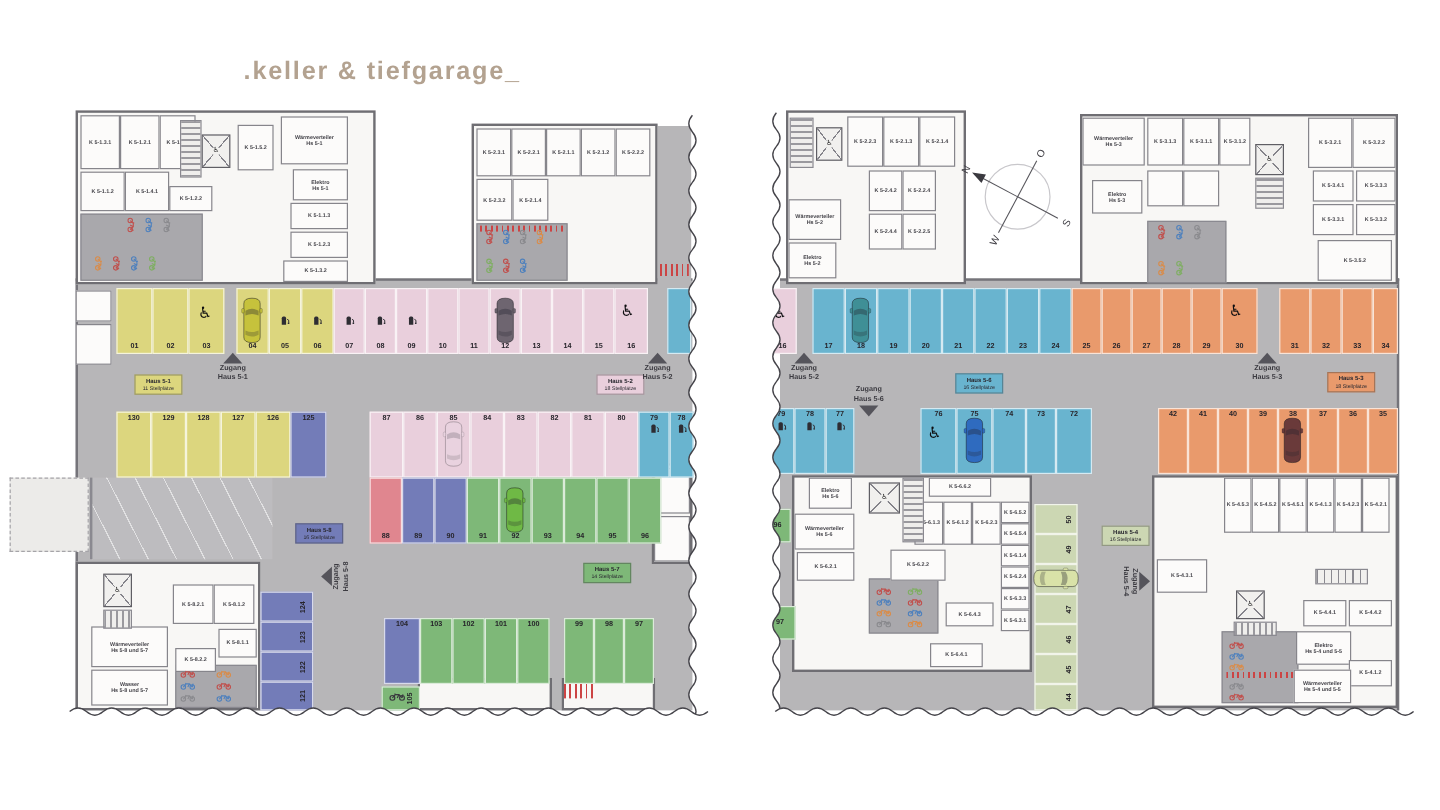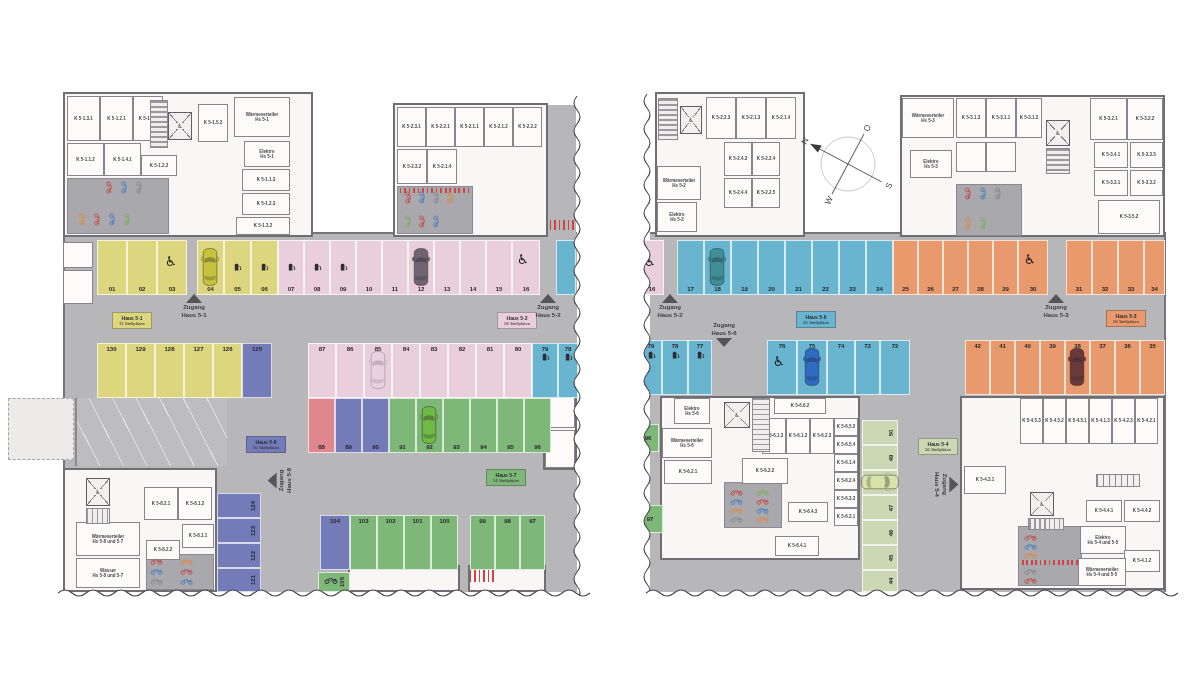--- a/index.html
+++ b/index.html
@@ -61,20 +61,21 @@
   .ev svg{width:100%;height:100%;display:block;}
   .compass{position:absolute;left:800px;top:112px;overflow:visible;}
   .compass text{font-size:8.5px;fill:#403f45;font-family:"Liberation Sans",sans-serif;}
   svg.tear{position:absolute;overflow:visible;}
 </style>
 </head>
 <body>
 
 <div id="plan">
 
+  <div class="title">.keller &amp; tiefgarage_</div>
 
   
   <div class="layer">
     
   <div class="area floor fl" style="left: 63px; top: 232px; width: 514px; height: 360px;"></div><div class="area floor" style="left: 548px; top: 105px; width: 28px; height: 130px;"></div><div class="area bld" style="left: 63px; top: 92px; width: 250px; height: 145px;"></div><div class="area bld" style="left: 393px; top: 103px; width: 155px; height: 134px;"></div><div class="area bld" style="left: 63px; top: 468px; width: 154px; height: 124px;"></div><div class="area bld" style="left: 348px; top: 565px; width: 112px; height: 27px;"></div><div class="area bld" style="left: 468px; top: 565px; width: 78px; height: 27px;"></div><div class="area bld" style="left: 543px; top: 386px; width: 34px; height: 84px;"></div><div class="area bike-area" style="left: 67px; top: 178px; width: 102px; height: 56px;"></div><div class="area bike-area" style="left: 397px; top: 186px; width: 76px; height: 48px;"></div><div class="area bike-area" style="left: 146px; top: 554px; width: 68px; height: 36px;"></div><div class="area ramp" style="left: 75px; top: 398px; width: 152px; height: 68px;"></div><div class="area rampout" style="left: 8px; top: 398px; width: 66px; height: 62px;"></div><div class="area mark" style="left: 400px; top: 188px; width: 70px; height: 5px; --c: #cc4444;"></div><div class="area mark" style="left: 550px; top: 220px; width: 24px; height: 10px; --c: #cc4444;"></div><div class="area mark" style="left: 470px; top: 570px; width: 26px; height: 12px; --c: #cc4444;"></div></div>
   <div class="layer">
     
   <div class="room" style="left: 67px; top: 96px; width: 33px; height: 45px;">
         <span class="rl">K 5-1.3.1</span>
       </div><div class="room" style="left: 100px; top: 96px; width: 33px; height: 45px;">

